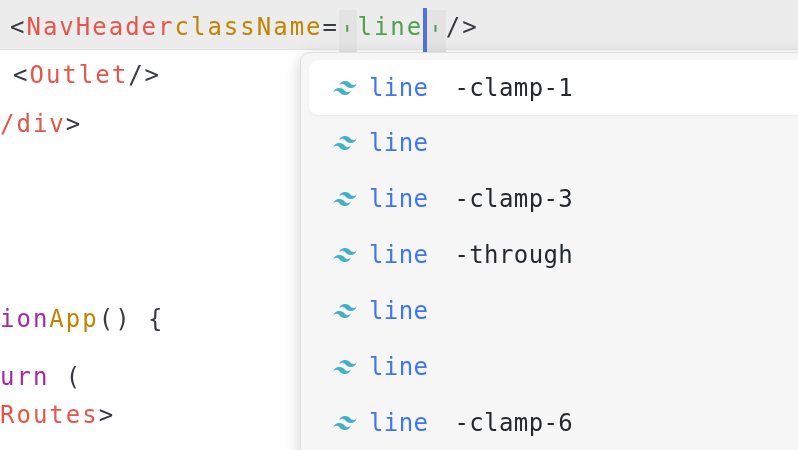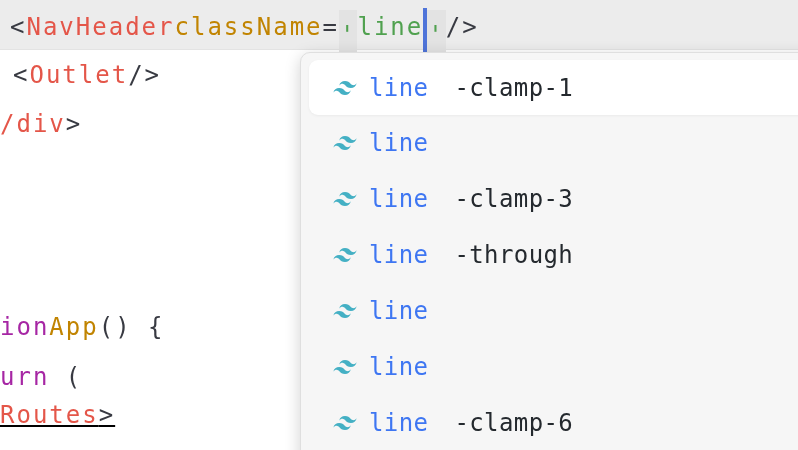--- a/index.html
+++ b/index.html
@@ -78,32 +78,32 @@
       <div class="code-line" style="top: 50.6px; left: 13px;">
         <span class="tok tok-punct">&lt;</span>
         <span class="tok tok-tag">Outlet</span>
         <span class="tok tok-punct"> </span>
         <span class="tok tok-punct">/&gt;</span>
       </div>
       <div class="code-line" style="top: 99.2px; left: 0px;">
         <span class="tok tok-tag">/div</span>
         <span class="tok tok-punct">&gt;</span>
       </div>
-      <div class="code-line" style="top: 302px; left: 0px;">
+      <div class="code-line" style="top: 294px; left: 0px;">
         <span class="tok tok-keyword">ion</span>
         <span class="tok tok-punct"> </span>
         <span class="tok tok-component">App</span>
         <span class="tok tok-punct">()</span>
         <span class="tok tok-punct"> {</span>
       </div>
       <div class="code-line" style="top: 352px; left: 0px;">
         <span class="tok tok-keyword">urn</span>
         <span class="tok tok-punct"> (</span>
       </div>
-      <div class="code-line" style="top: 390.8px; left: 0px; text-decoration: underline;">
+      <div class="code-line" style="top: 390.8px; left: 0px;">
         <span class="tok tok-tag">Routes</span>
         <span class="tok tok-punct">&gt;</span>
       </div>
     </div>
   <div class="panel">
     <div>
         <div class="sg-item selected">
           <span class="sg-icon">
             <svg viewBox="0 0 24 24" width="28" height="28">
               <path fill="#44b0c4" d="M12 6C9.33 6 7.67 7.33 7 10c1-1.33 2.17-1.83 3.5-1.5.76.19 1.31.74 1.91 1.35C13.39 10.85 14.5 12 17 12c2.67 0 4.33-1.33 5-4-1 1.33-2.17 1.83-3.5 1.5-.76-.19-1.3-.74-1.91-1.35C15.61 7.15 14.5 6 12 6zM7 12c-2.67 0-4.33 1.33-5 4 1-1.33 2.17-1.83 3.5-1.5.76.19 1.3.74 1.91 1.35C8.39 16.85 9.5 18 12 18c2.67 0 4.33-1.33 5-4-1 1.33-2.17 1.83-3.5 1.5-.76-.19-1.3-.74-1.91-1.35C10.61 13.15 9.5 12 7 12z"></path>

